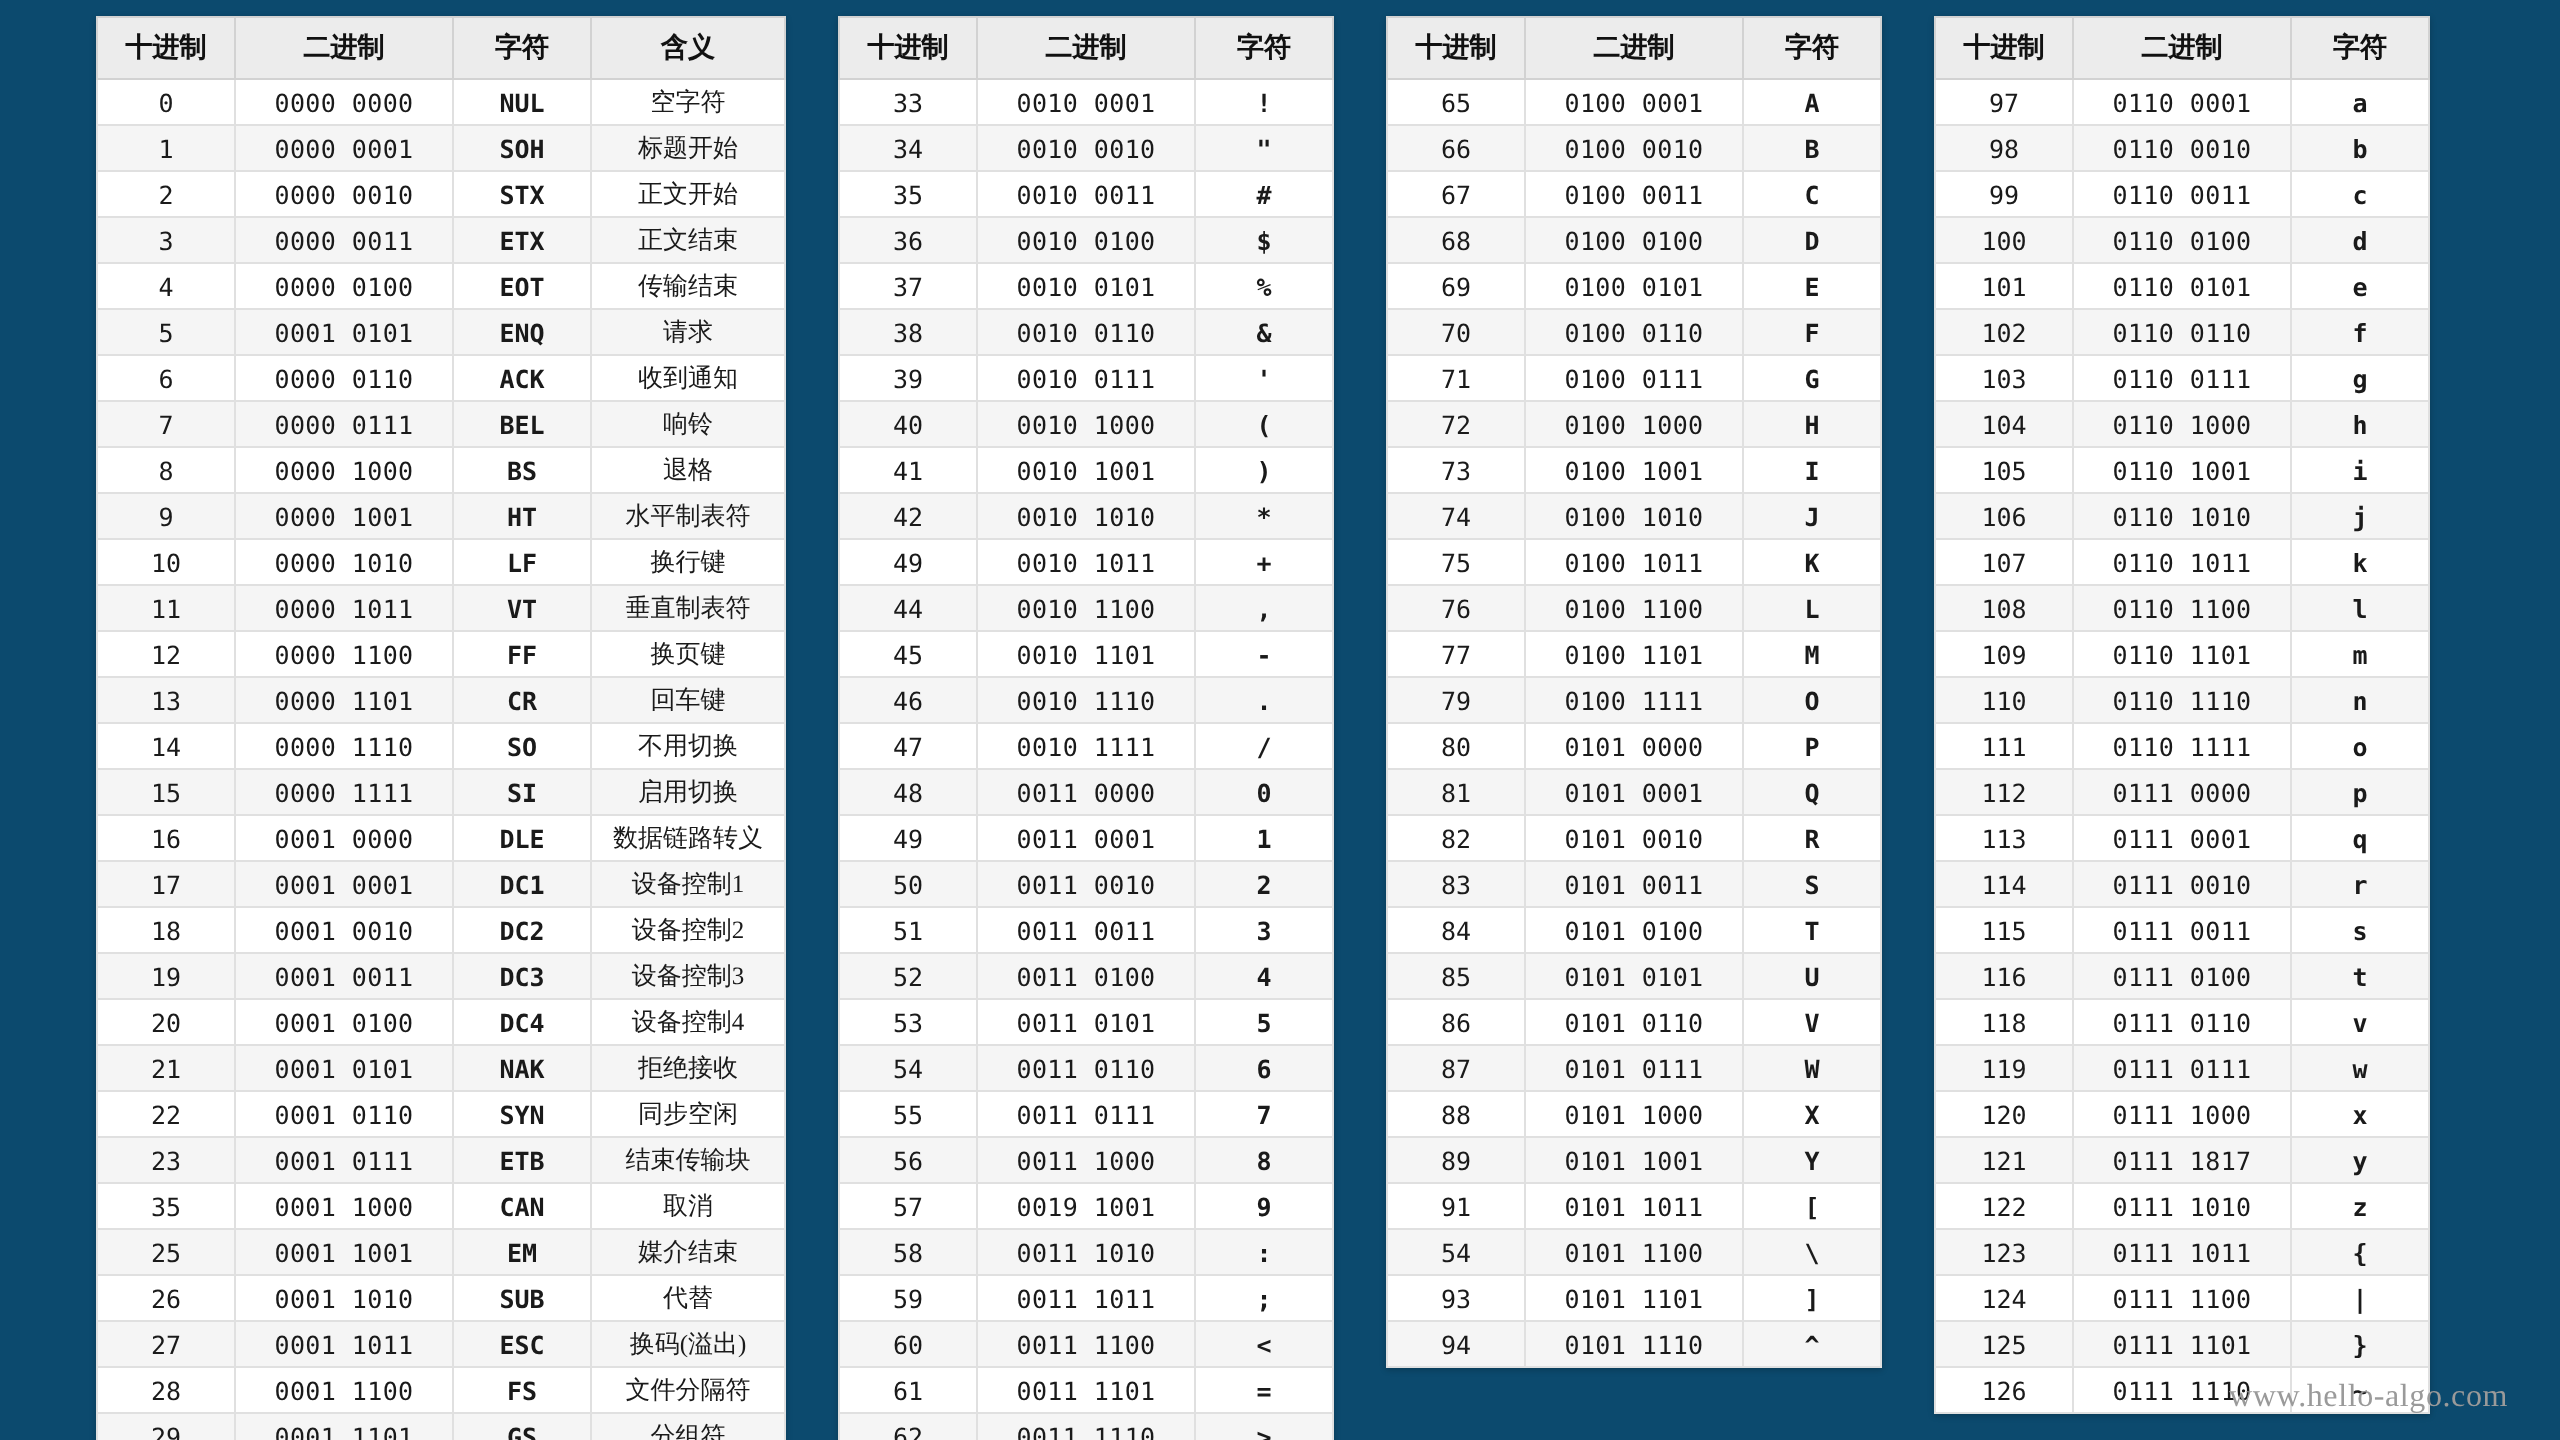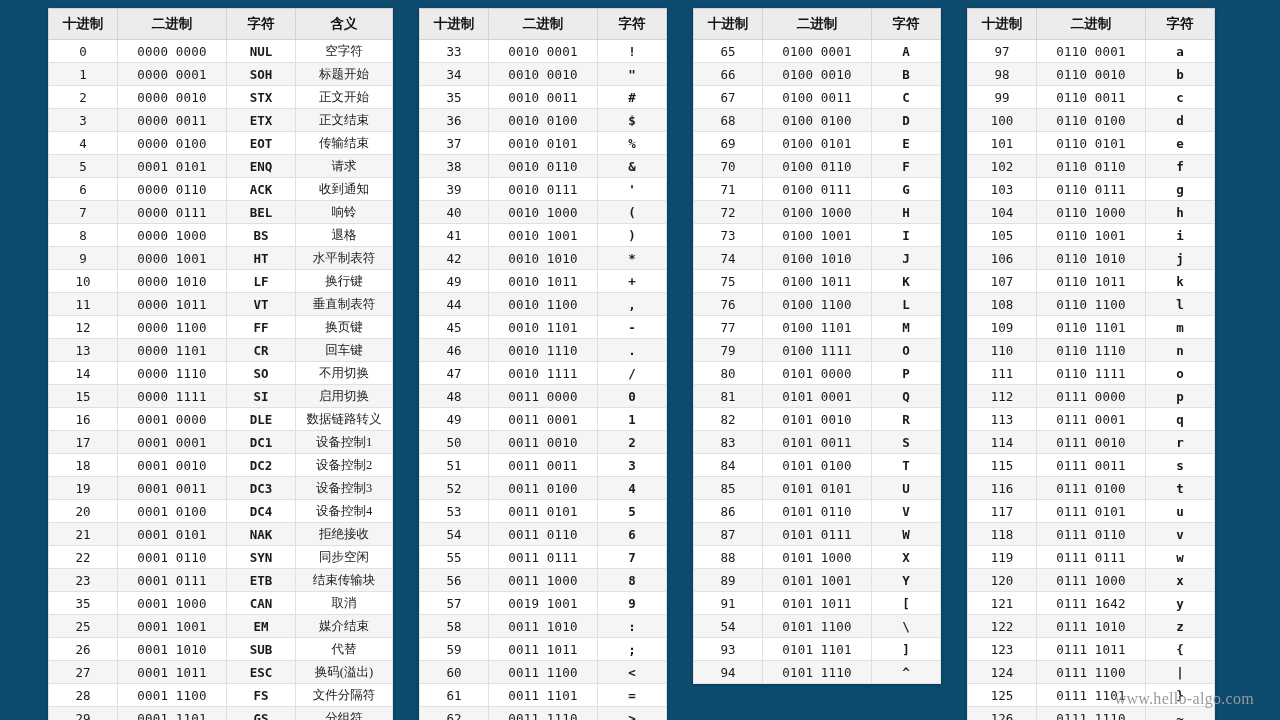--- a/index.html
+++ b/index.html
@@ -697,42 +697,37 @@
             <td class="col-dec">115</td>
             <td class="col-bin">0111 0011</td>
             <td class="col-chr">s</td>
           </tr>
           <tr>
             <td class="col-dec">116</td>
             <td class="col-bin">0111 0100</td>
             <td class="col-chr">t</td>
           </tr>
           <tr>
-            <td class="col-dec">117</td>
-            <td class="col-bin">0111 0101</td>
-            <td class="col-chr">u</td>
-          </tr>
-          <tr>
             <td class="col-dec">118</td>
             <td class="col-bin">0111 0110</td>
             <td class="col-chr">v</td>
           </tr>
           <tr>
             <td class="col-dec">119</td>
             <td class="col-bin">0111 0111</td>
             <td class="col-chr">w</td>
           </tr>
           <tr>
             <td class="col-dec">120</td>
             <td class="col-bin">0111 1000</td>
             <td class="col-chr">x</td>
           </tr>
           <tr>
             <td class="col-dec">121</td>
-            <td class="col-bin">0111 1642</td>
+            <td class="col-bin">0111 1817</td>
             <td class="col-chr">y</td>
           </tr>
           <tr>
             <td class="col-dec">122</td>
             <td class="col-bin">0111 1010</td>
             <td class="col-chr">z</td>
           </tr>
           <tr>
             <td class="col-dec">123</td>
             <td class="col-bin">0111 1011</td>

